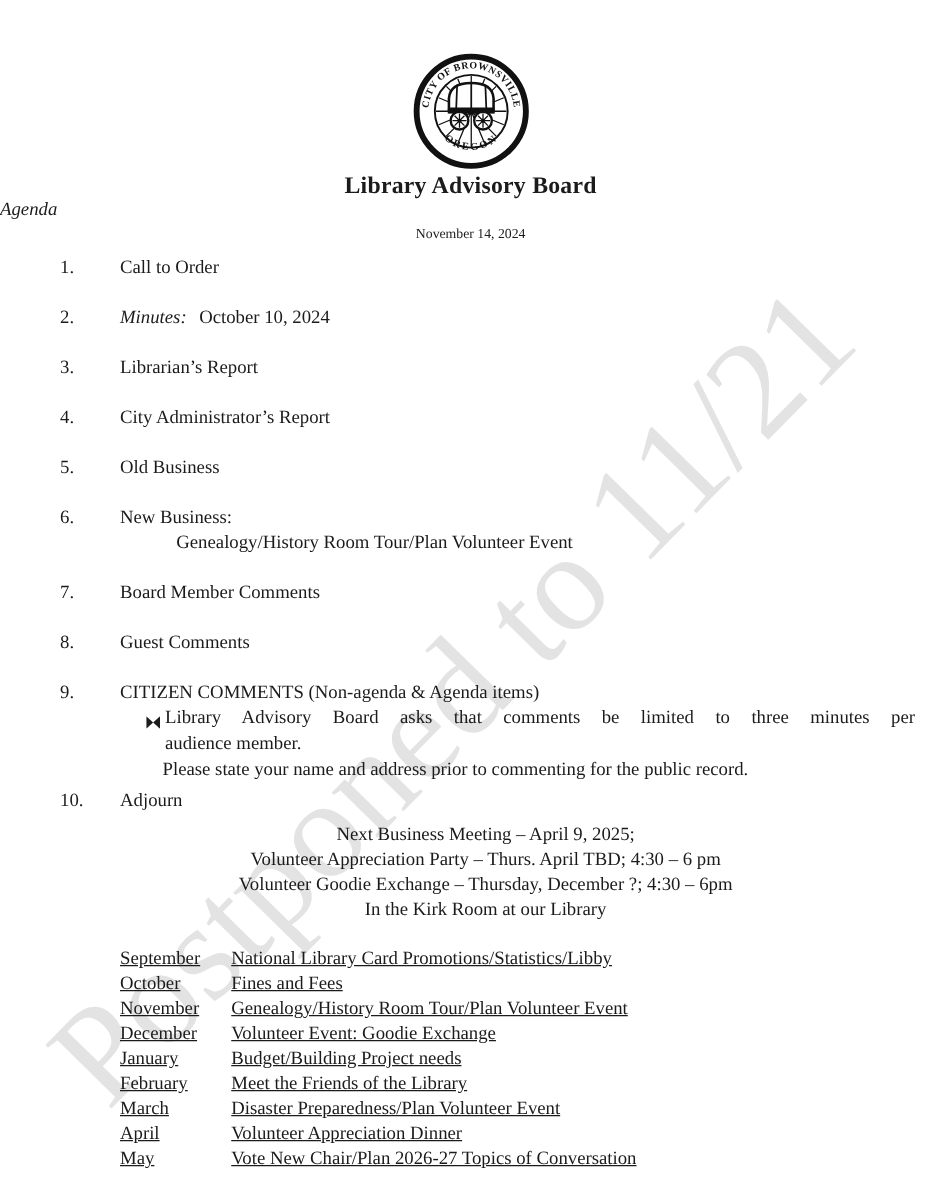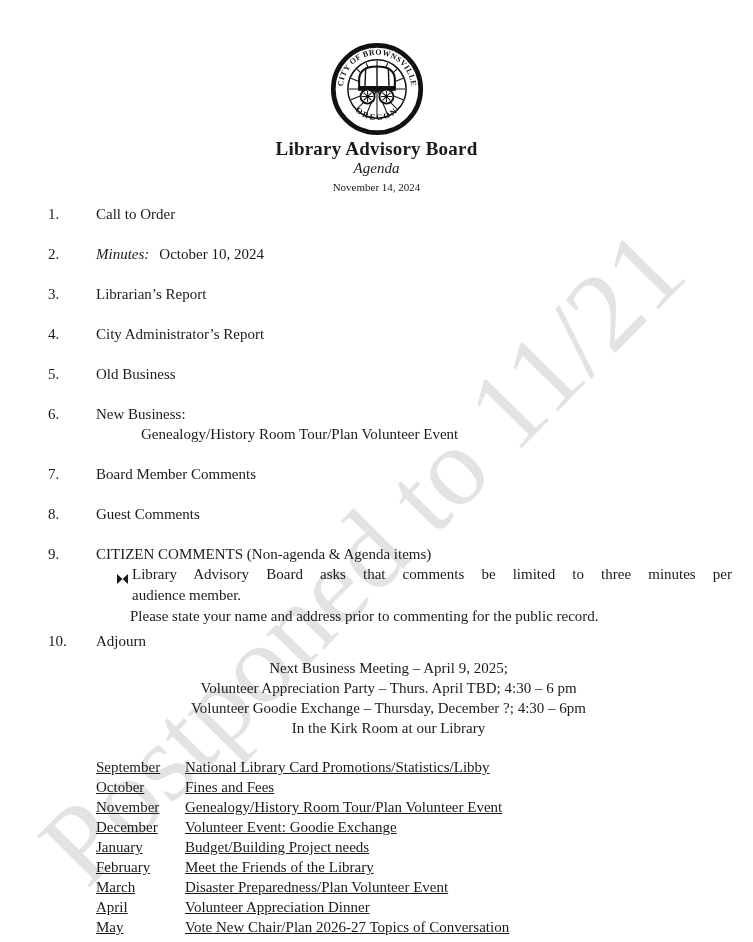--- a/index.html
+++ b/index.html
@@ -9,21 +9,21 @@
   }
   .watermark{
     position:absolute;left:362px;top:557px;
     transform:translate(-50%,-50%) rotate(-45.5deg);
     font-size:112px;color:#e3e3e3;white-space:nowrap;z-index:0;
     font-family:"Liberation Serif",serif;
   }
   .content{position:relative;z-index:1;padding-top:42px;}
   .logo-wrap{width:94px;height:94px;margin:0 auto;}
   .title{text-align:center;font-weight:bold;font-size:19px;line-height:21px;margin-top:2px;letter-spacing:.2px;}
-  .subtitle{text-align:center;font-style:italic;font-size:15px;line-height:19px;}
+  .subtitle{text-align:left;font-style:italic;font-size:15px;line-height:19px;}
   .date{text-align:center;font-size:11px;line-height:19px;}
   .agenda{margin:7px 0 0 0;padding:0 0 0 48px;list-style:none;font-size:15px;}
   .item{display:flex;line-height:20px;margin-bottom:20px;}
   .item.mb-small{margin-bottom:5px;}
   .item.mb-none{margin-bottom:0;}
   .num{width:48px;flex:none;}
   .txt{flex:1;}
   .after-italic{margin-left:10px;}
   .subline{margin-left:45px;}
   .bullet-row{display:flex;margin-left:21px;line-height:20.8px;}

